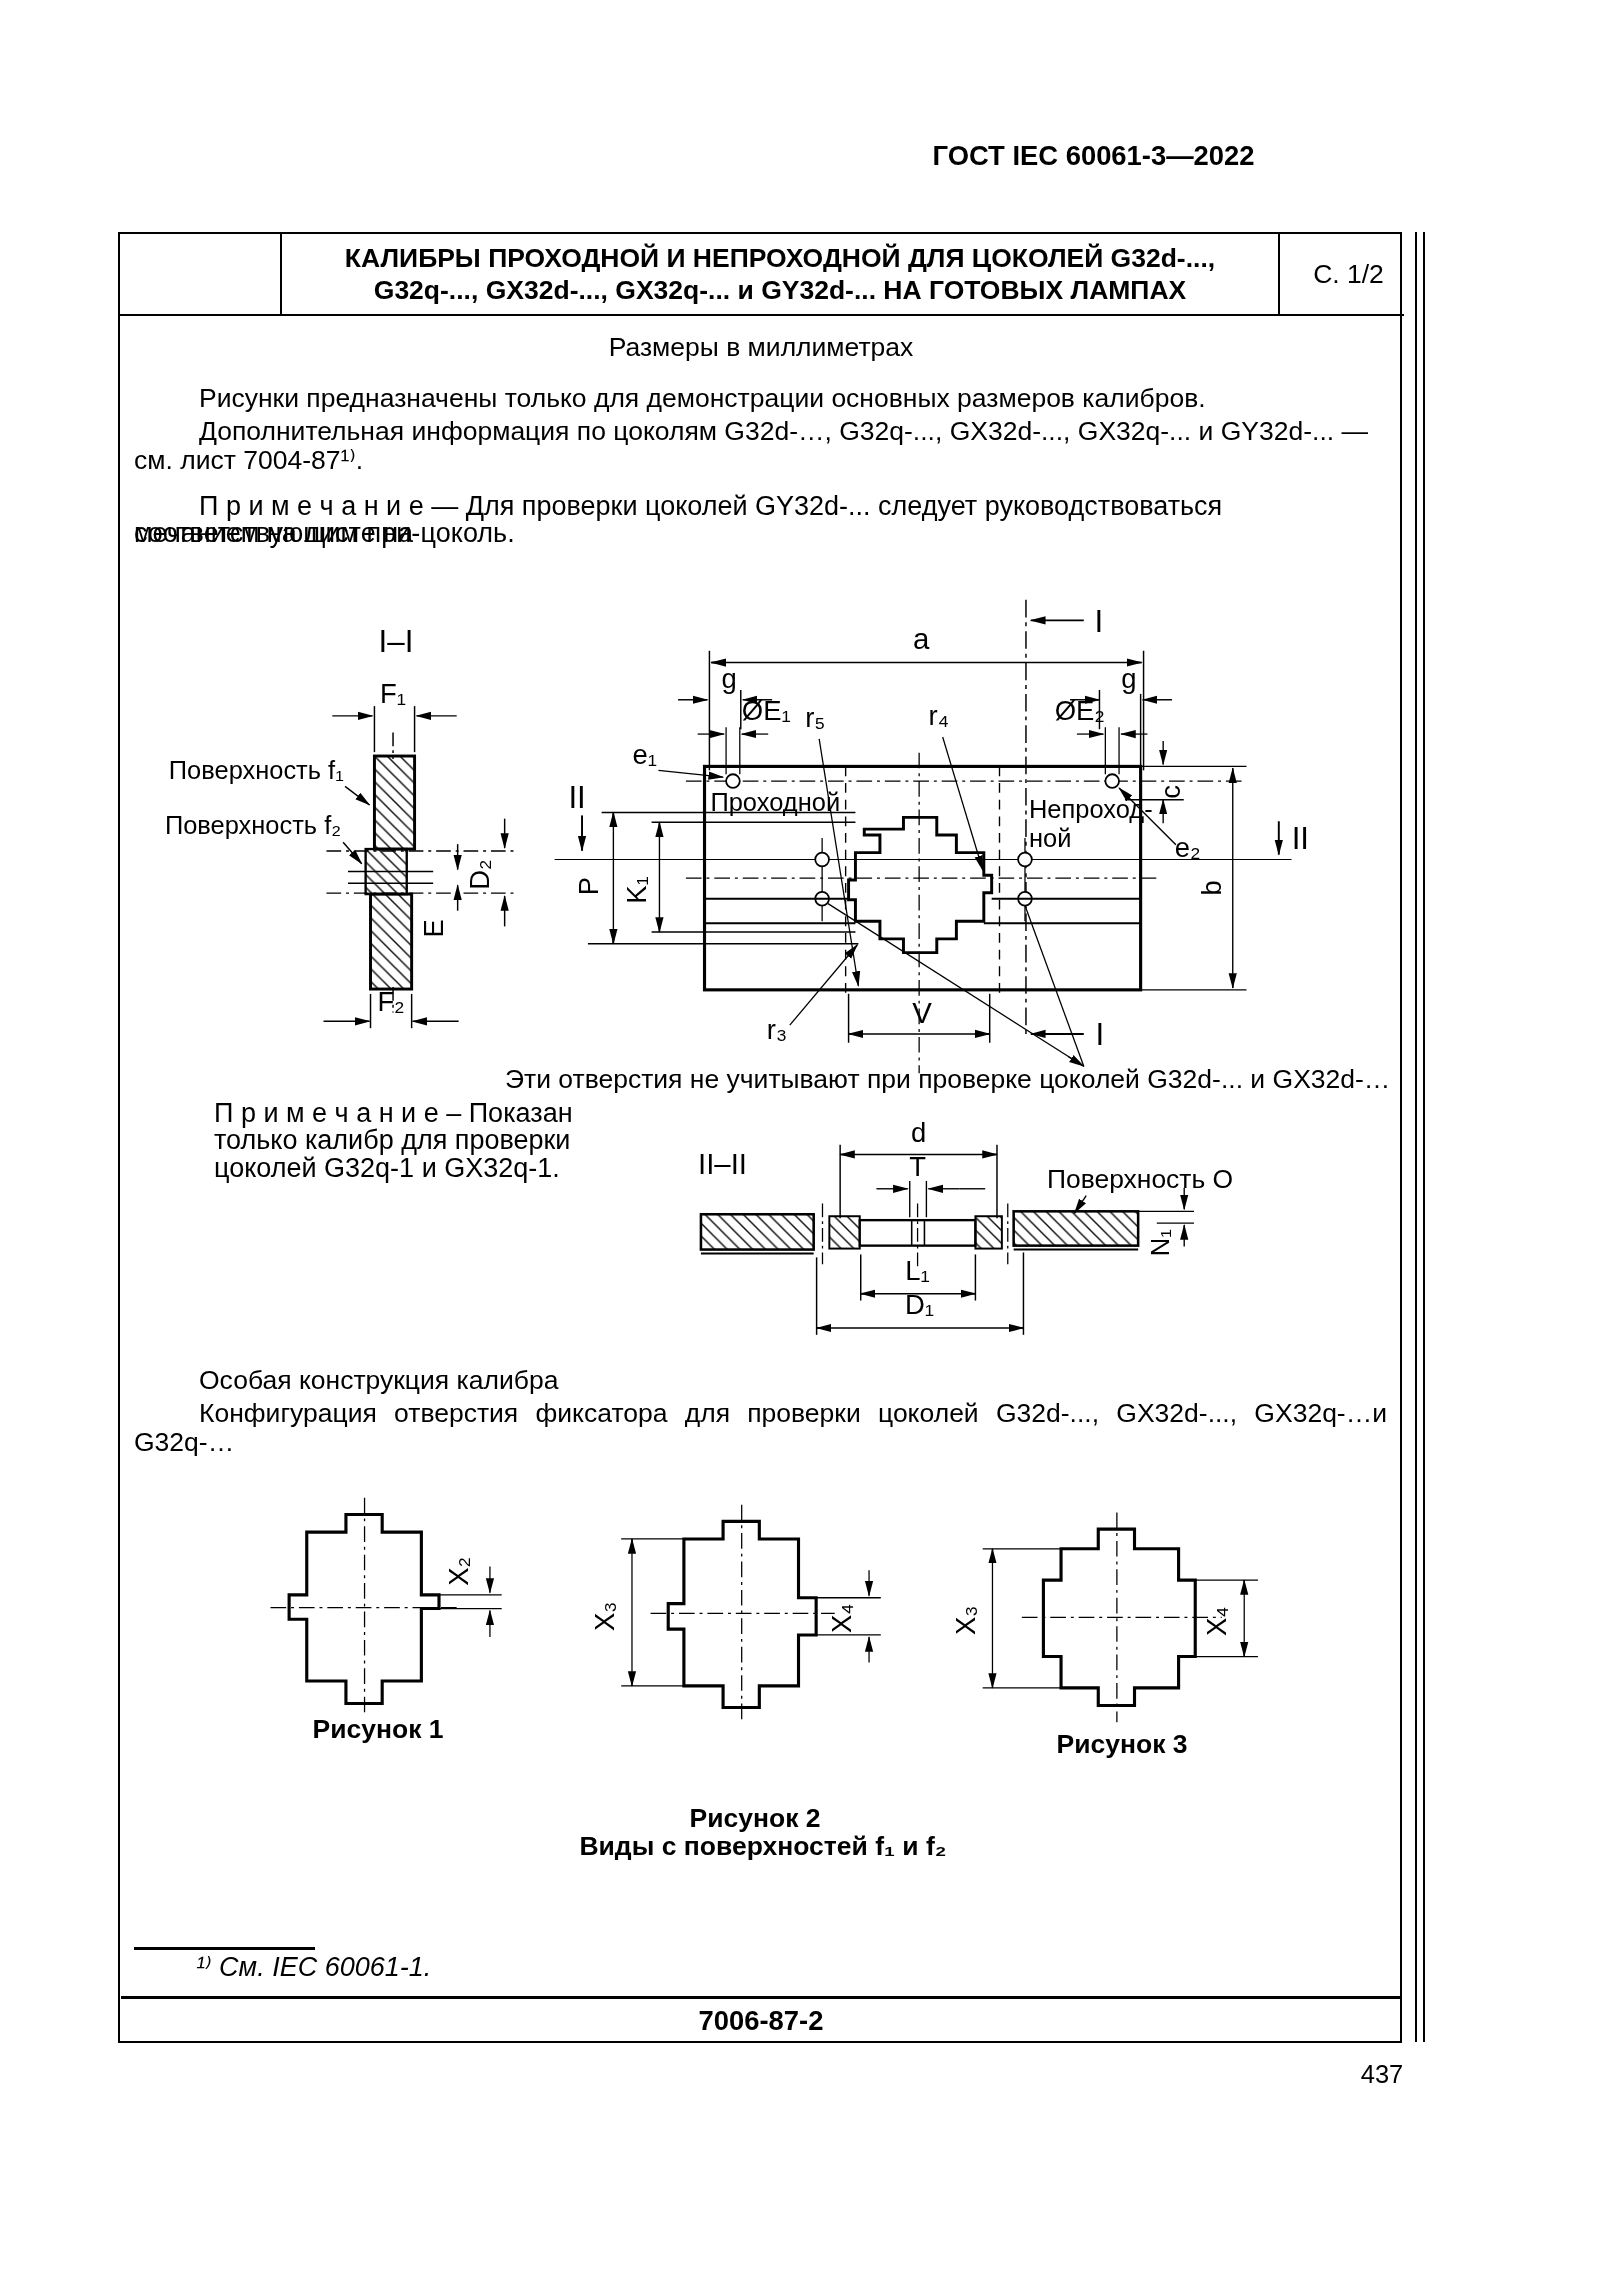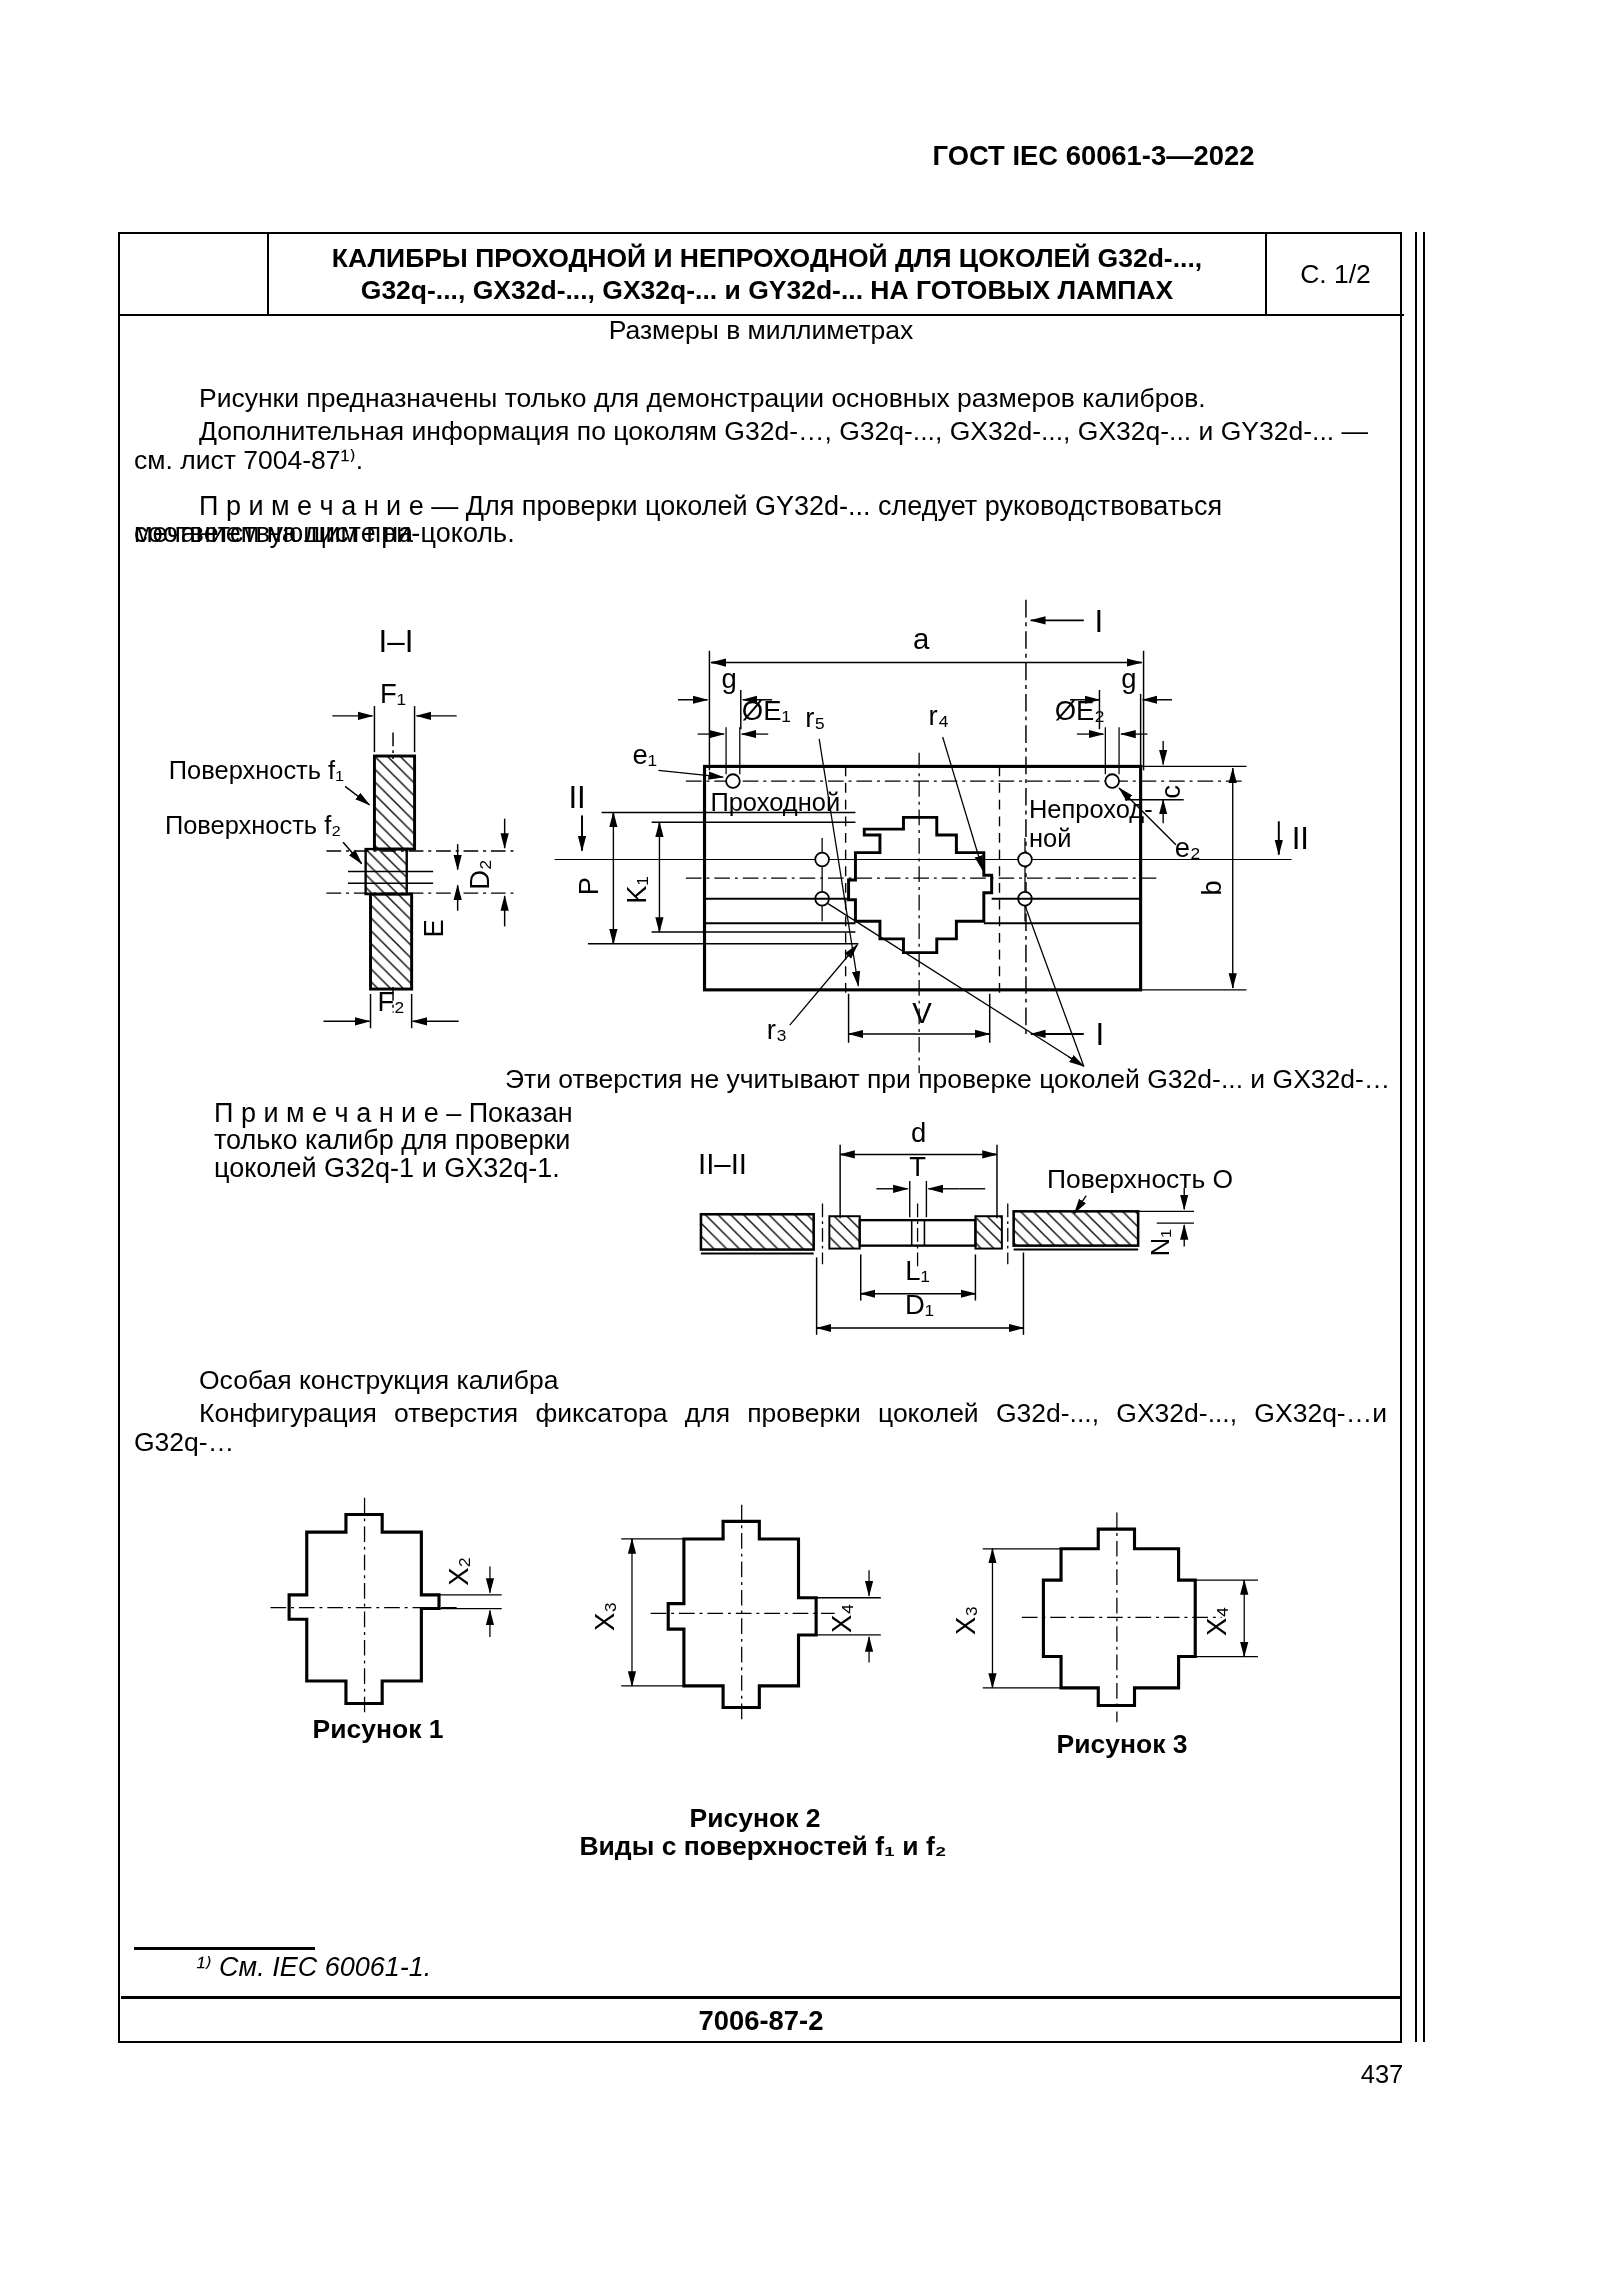--- a/index.html
+++ b/index.html
@@ -10,21 +10,21 @@
   .abs{position:absolute;}
   .t27{font-size:26.5px;line-height:29px;}
   .t25{font-size:27px;line-height:27.4px;}
   .bold{font-weight:bold;}
   .center{text-align:center;}
   .right{text-align:center;}
   .indent{text-indent:65px;}
   svg{position:absolute;overflow:visible;}
   svg text{font-family:"Liberation Sans","DejaVu Sans",sans-serif;fill:#000;}
   .frame{left:118px;top:232px;width:1280px;height:1807px;border:2.9px solid #000;}
-  .titlerow{left:118px;top:232px;width:1286px;height:84px;display:flex;}
+  .titlerow{left:118px;top:232px;width:1286px;height:84px;display:flex;padding-left:13px;}
   .cell-empty{width:151px;height:100%;border-right:2.9px solid #000;box-sizing:border-box;}
   .cell-title{flex:1;display:flex;flex-direction:column;justify-content:center;align-items:center;
     font-weight:bold;font-size:26.5px;line-height:32px;}
   .cell-sheet{width:139px;height:100%;border-left:2.9px solid #000;box-sizing:border-box;
     display:flex;align-items:center;justify-content:center;font-size:26.5px;}
   .rowline{left:118px;top:232px;width:1286px;height:84px;border-bottom:2.9px solid #000;box-sizing:border-box;}
   .dbl{left:1415px;top:232px;width:9.8px;height:1810px;border-left:2.9px solid #000;border-right:2.9px solid #000;box-sizing:border-box;}
 </style>
 </head>
 <body>
@@ -37,21 +37,21 @@
 <div class="abs titlerow">
   <div class="cell-empty"></div>
   <div class="cell-title">
     <div>КАЛИБРЫ ПРОХОДНОЙ И НЕПРОХОДНОЙ ДЛЯ ЦОКОЛЕЙ G32d-...,</div>
     <div>G32q-..., GX32d-..., GX32q-... и GY32d-... НА ГОТОВЫХ ЛАМПАХ</div>
   </div>
   <div class="cell-sheet">С. 1/2</div>
 </div>
 <div class="abs rowline"></div>
 
-<div class="abs t27 center" style="left:118px;top:316px;width:1286px;">Размеры в миллиметрах</div>
+<div class="abs t27 center" style="left:118px;top:333px;width:1286px;">Размеры в миллиметрах</div>
 <div class="abs t27 indent" style="left:134px;top:384px;width:1259px;">Рисунки предназначены только для демонстрации основных размеров калибров.</div>
 <div class="abs t27 indent" style="left:134px;top:417px;width:1259px;">Дополнительная информация по цоколям G32d-…, G32q-..., GX32d-..., GX32q-... и GY32d-... —</div>
 <div class="abs t27" style="left:134px;top:446px;width:1259px;">см. лист 7004-87¹⁾.</div>
 <div class="abs t25 indent" style="left:134px;top:493px;width:1264px;">П р и м е ч а н и е — Для проверки цоколей GY32d-... следует руководствоваться соответствующим при-</div>
 <div class="abs t25" style="left:134px;top:520px;width:1264px;">мечанием на листе на цоколь.</div>
 
 <svg style="left:157px;top:617px;" width="382" height="421" viewBox="160 630 390 430">
   <defs>
     <pattern id="hA" width="13" height="13" patternUnits="userSpaceOnUse">
       <path d="M0,0 L13,13 M-6.5,6.5 L6.5,19.5 M6.5,-6.5 L19.5,6.5" stroke="#111" stroke-width="1.5"></path>

